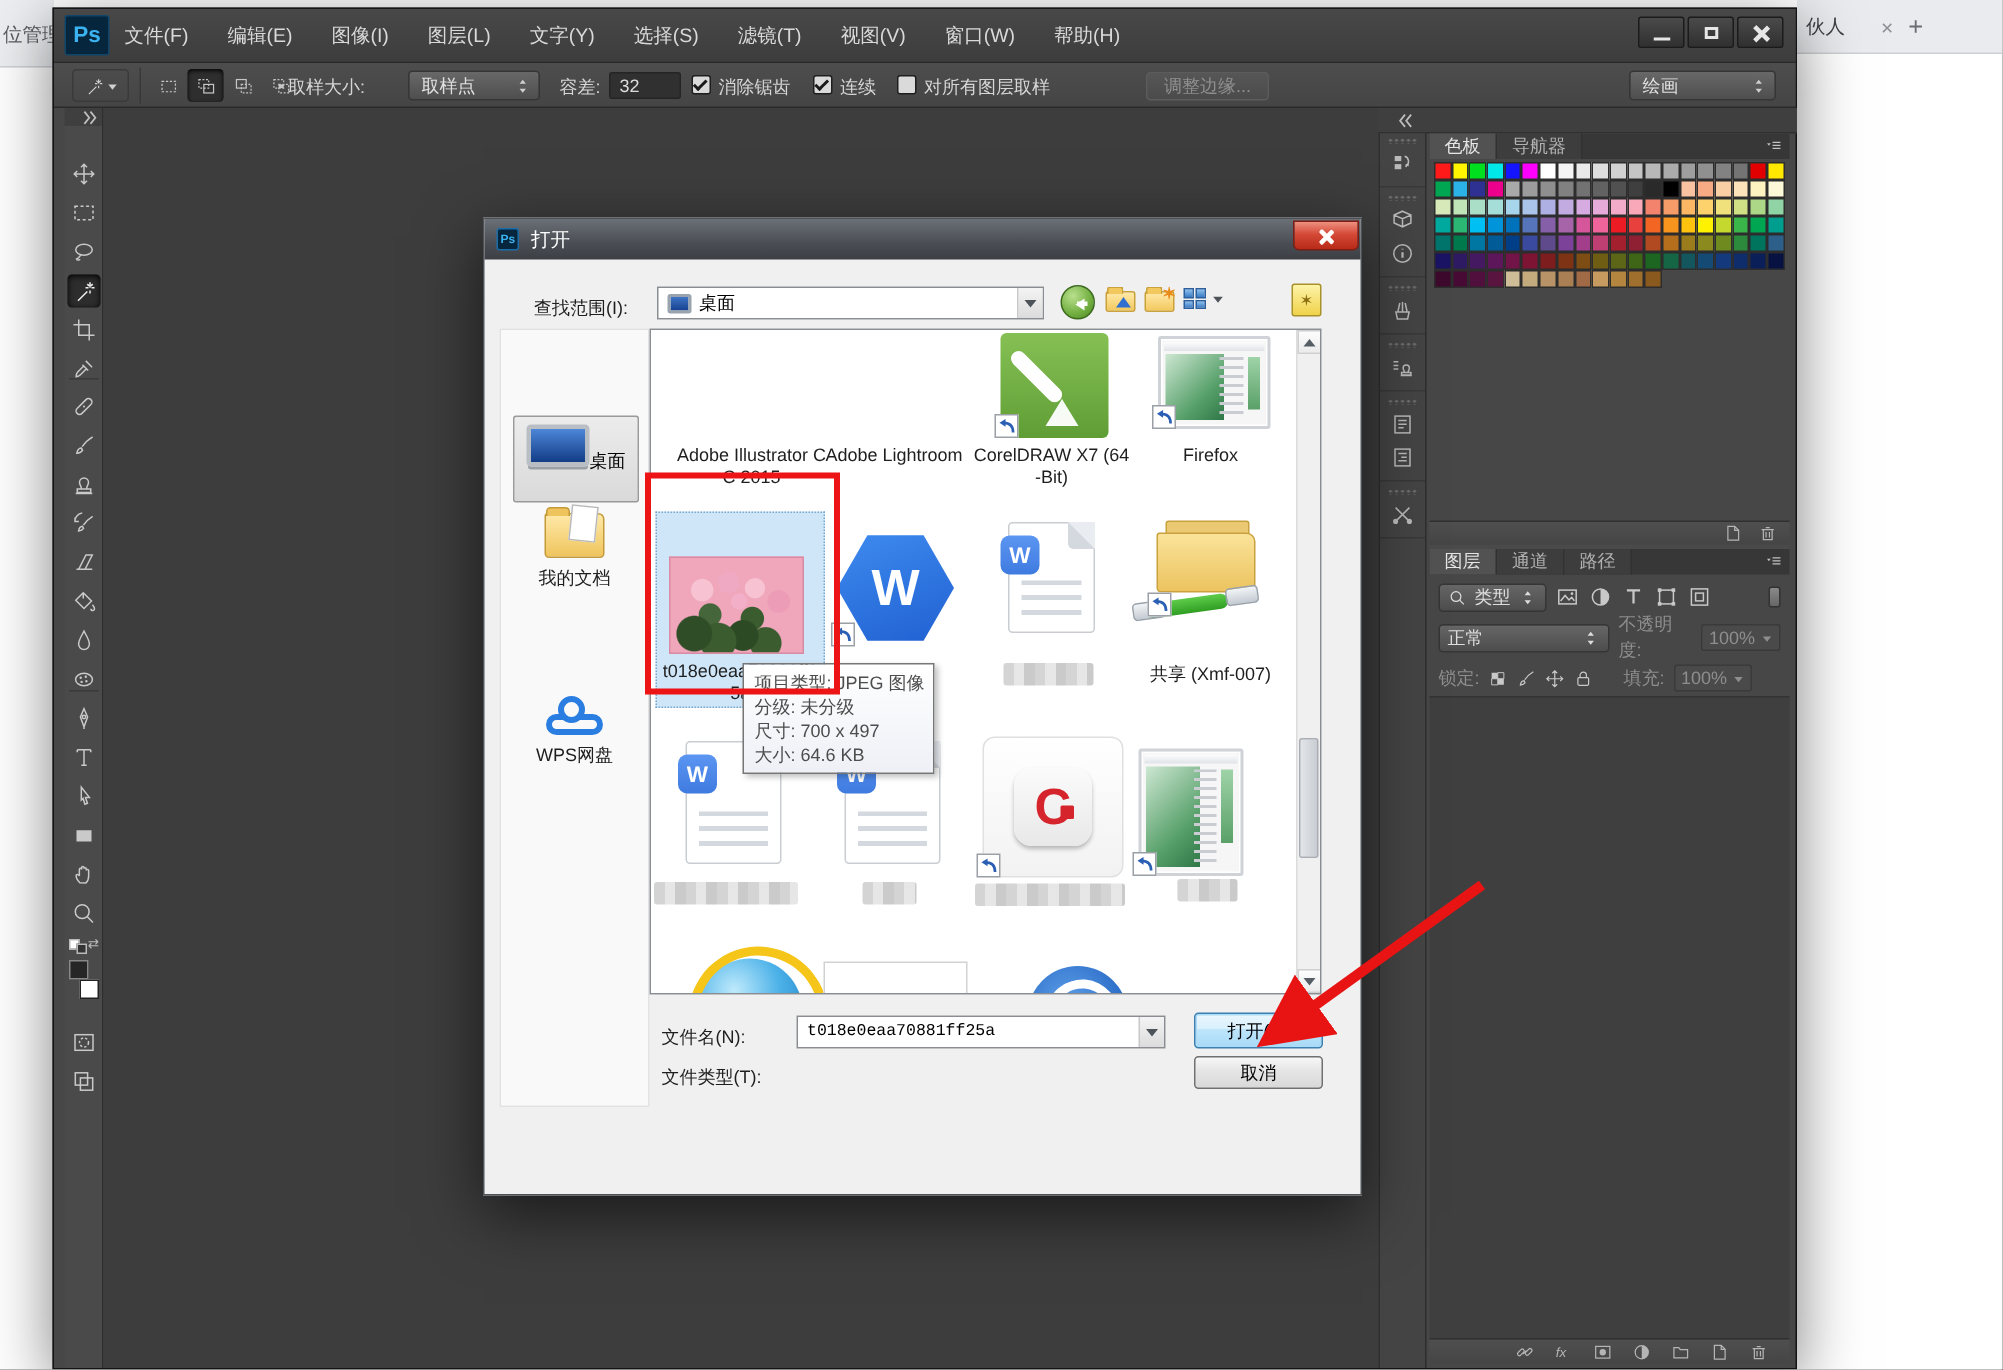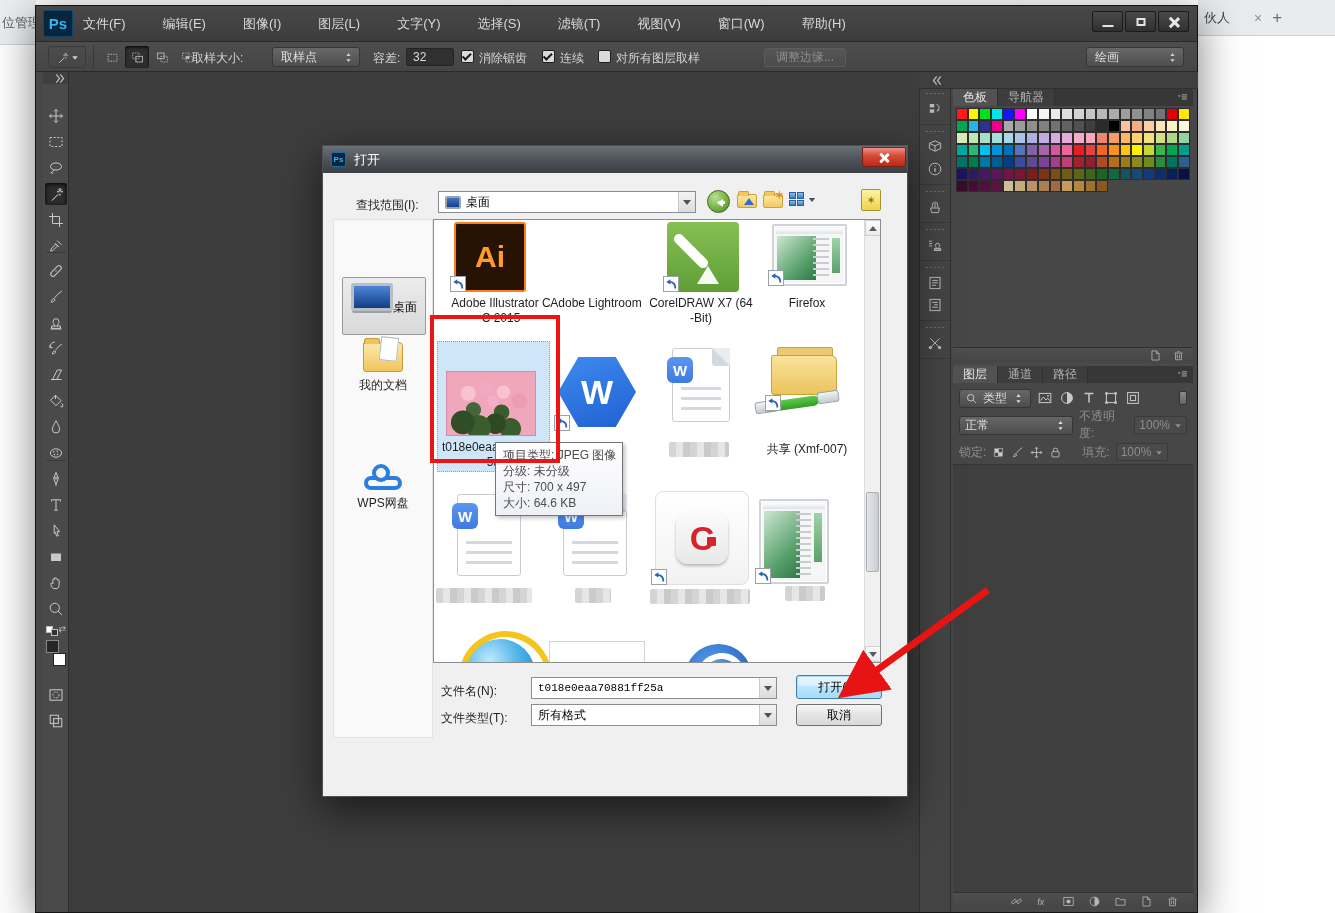--- a/index.html
+++ b/index.html
@@ -8,21 +8,21 @@
   .bg-left{position:absolute;left:0;top:0;width:36px;height:45px;background:#eceef1;border-bottom:1px solid #cfd2d6;color:#5a5d61;font-size:13px;padding:14px 0 0 2px;white-space:nowrap;overflow:hidden}
   .bg-right{position:absolute;left:1198px;top:0;width:137px;height:913px;background:#fff}
   .bg-right .tabbar{height:36px;background:#e9ebee;border-bottom:1px solid #cdd0d4;display:flex;align-items:center;font-size:13px;color:#3f4145;padding:0 6px;gap:10px}
   .bg-right .tabx{color:#8c8f93;font-size:14px;margin-left:14px}
   .bg-right .newtab{color:#6a6d71;font-size:17px}
 
   
   #ps{position:absolute;left:35px;top:5px;width:1163px;height:908px;background:#474747;border:1px solid #141414;box-shadow:0 10px 40px rgba(0,0,0,.5)}
   .mbar{position:absolute;left:0;top:0;width:100%;height:36px;background:linear-gradient(#484848,#3d3d3d);border-bottom:1px solid #2a2a2a;display:flex;align-items:center}
   .pslogo{width:30px;height:27px;margin:0 10px 0 7px;background:#06263d;border:1px solid #10456b;border-radius:2px;color:#3bb3f0;font-size:15px;font-weight:bold;display:flex;align-items:center;justify-content:center}
-  #menus{display:flex;gap:37px;font-size:13px;color:#d9d9d9}
+  #menus{display:flex;gap:26px;font-size:13px;color:#d9d9d9}
   #menus span{cursor:default}
   .winbtns{position:absolute;right:8px;top:5px;display:flex;gap:2px}
   .wbtn2{width:31px;height:21px;background:linear-gradient(#4a4a4a,#303030);border:1px solid #1b1b1b;border-radius:2px;position:relative}
   .wbtn2 i{position:absolute;left:50%;top:50%;transform:translate(-50%,-50%);display:block}
   .g-min{width:11px;height:2px;background:#e6e6e6;margin-top:4px}
   .g-max{width:9px;height:8px;border:2px solid #e6e6e6}
   .g-x{width:12px;height:12px}
   .g-x::before,.g-x::after{content:"";position:absolute;left:5px;top:0;width:2.5px;height:13px;background:#e6e6e6}
   .g-x::before{transform:rotate(45deg)}.g-x::after{transform:rotate(-45deg)}
 
@@ -974,30 +974,20 @@
       </div>
     <div class="navic adobe-y" style="left:538px;top:43px">✶</div>
 
     <div class="places" id="places">
         <div class="selbox" style="top:57px"><span><span class="pibox pi-monitor"></span></span><span class="cap">桌面</span></div>
         <div class="place" style="top:122px"><span><span class="pibox pi-docs"></span></span><span class="cap">我的文档</span></div>
         <div class="place" style="top:244px"><span><span class="pibox pi-cloud"><i class="c1"></i><i class="c2"></i></span></span><span class="cap">WPS网盘</span></div>
       </div>
 
     <div class="flist" id="flist">
-        <div class="fitem" style="left:20px;top:2px;width:72px;height:70px">
-          <div class="fi-ai">
-            <span>Ai</span>
-          </div>
-          <span class="shortcut" style="left:-4px;bottom:0">
-            <svg class="icn s">
-              <use href="#i-shortcut"></use>
-            </svg>
-          </span>
-        </div>
         <div class="flabel" style="left:15px;top:76px;width:104px">Adobe Illustrator CC 2015</div>
         <div class="flabel" style="left:110px;top:76px;width:104px">Adobe Lightroom</div>
         <div class="fitem" style="left:233px;top:2px;width:72px;height:70px">
           <div class="fi-cdr" style="width:72px;height:70px"></div>
           <span class="shortcut" style="left:-4px;bottom:0">
             <svg class="icn s">
               <use href="#i-shortcut"></use>
             </svg>
           </span>
         </div>
@@ -1124,26 +1114,20 @@
     <span class="dlbl" style="left:118px;top:537px">文件名(N):</span>
     <div class="wcombo" style="left:208px;top:531px;width:246px;font-family:'Liberation Mono',monospace;font-size:11px">
       <span>t018e0eaa70881ff25a</span>
       <div class="dd">
           <span class="tri"></span>
         </div>
     </div>
     <div class="dbtn primary" style="left:473px;top:529px;width:86px">打开(O)</div>
 
     <span class="dlbl" style="left:118px;top:564px">文件类型(T):</span>
-    <div class="wcombo" style="left:208px;top:558px;width:246px">
-      <span>所有格式</span>
-      <div class="dd">
-          <span class="tri"></span>
-        </div>
-    </div>
     <div class="dbtn" style="left:473px;top:558px;width:86px;height:22px">取消</div>
   </div>
 
   <div id="anno-rect"></div>
   <svg id="anno-arrow" viewBox="0 0 180 132">
     <defs>
         <marker id="ah" markerWidth="7" markerHeight="7" refX="4.5" refY="3.5" orient="auto">
           <path d="M0 0L7 3.5L0 7z" fill="#e81414"></path>
         </marker>
       </defs>

